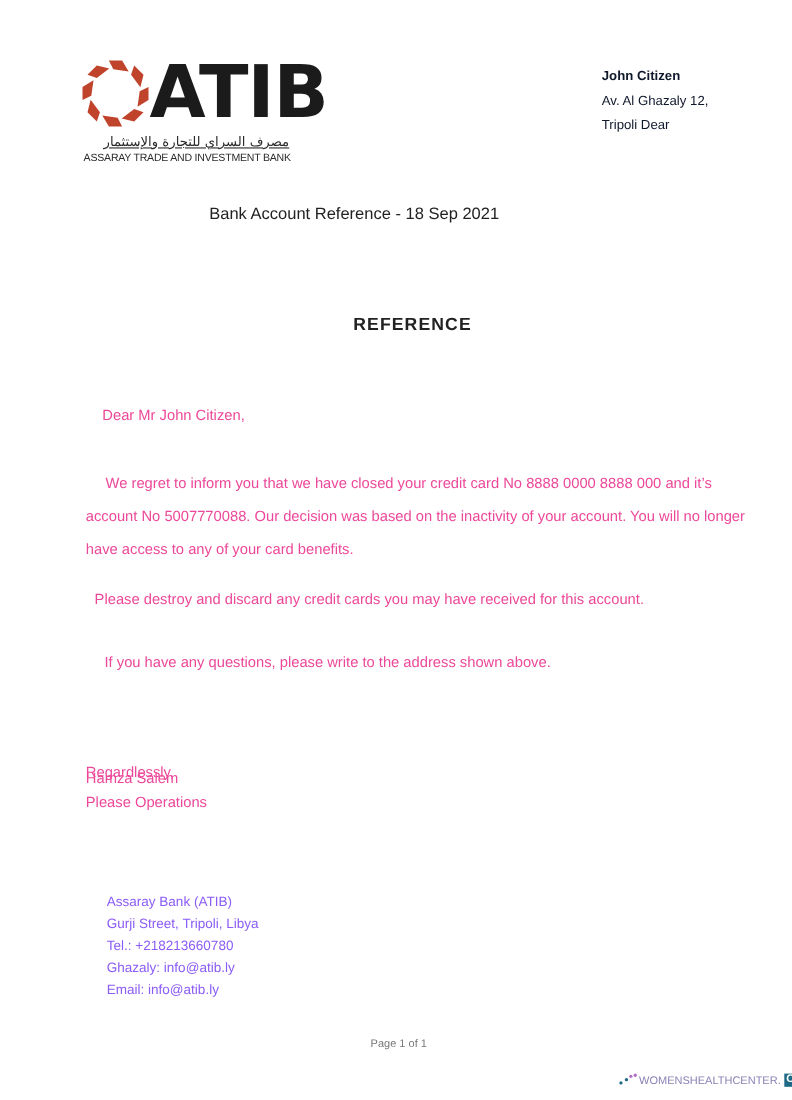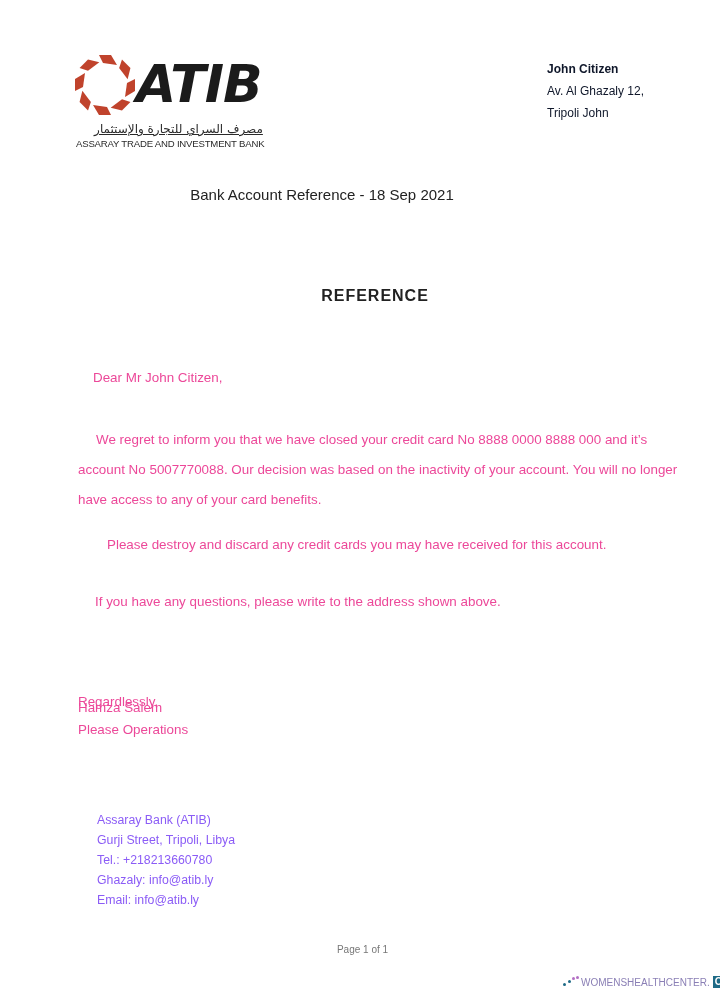--- a/index.html
+++ b/index.html
@@ -5,39 +5,39 @@
   html, body { margin: 0; padding: 0; }
   body {
     width: 720px; height: 1000px; background: #ffffff; position: relative; overflow: hidden;
     font-family: "Liberation Sans", sans-serif; color: #1a1a1a;
   }
   .abs { position: absolute; }
   .logo { left: 74px; top: 52px; width: 210px; height: 100px; }
   .logo-mark { position: absolute; left: 0; top: 2px; width: 62px; height: 62px; }
   .logo-word {
     position: absolute; left: 62px; top: -6px; font-family: "DejaVu Sans", sans-serif;
-    font-weight: bold; font-size: 52px; letter-spacing: -1px; color: #1b1b1b; line-height: 76px; font-style: italic;
+    font-weight: bold; font-size: 66px; letter-spacing: -1px; color: #1b1b1b; line-height: 76px;
   }
   .logo-arabic {
     position: absolute; left: 2px; top: 70px; width: 205px; font-size: 12px; color: #2a2a2a;
     direction: rtl; text-align: center; font-family: "DejaVu Sans", sans-serif; line-height: 14px; text-decoration: underline;
   }
   .logo-sub {
     position: absolute; left: 2px; top: 86px; font-size: 9.6px; color: #2a2a2a; letter-spacing: -0.2px;
     font-family: "Liberation Sans", sans-serif; white-space: nowrap;
   }
   .recipient { right: 76px; top: 58px; text-align: left; font-size: 12px; line-height: 22px; color: #0f172a; }
   .recipient .name { font-weight: bold; }
   .subject { left: 0; width: 644px; top: 186px; text-align: center; font-size: 15px; color: #222; }
   .ref-title { left: 0; width: 750px; top: 287px; text-align: center; font-size: 16px; font-weight: bold; letter-spacing: 1px; color: #222; }
   .body-text { font-size: 13.4px; color: #ec4899; white-space: nowrap; }
   .salutation { left: 93px; top: 370px; }
   .para1 { left: 78px; top: 425px; line-height: 30px; width: 600px; white-space: normal; }
   .para1 .indent { display: inline-block; width: 18px; }
-  .para2 { left: 107px; top: 537px; }
+  .para2 { left: 86px; top: 537px; }
   .para3 { left: 95px; top: 594px; }
   .closing { left: 78px; top: 650px; margin-top: 44px; }
   .signer { left: 78px; top: 688px; margin-top: 12px; }
   .dept { left: 78px; top: 722px; }
   .footer { left: 78px; top: 810px; font-size: 12.3px; color: #8b5cf6; line-height: 20px; margin-left: 19px; }
   .page-num { left: 0; width: 725px; top: 944px; text-align: center; font-size: 10px; color: #777; }
   .watermark { left: 563px; top: 976px; font-size: 10px; color: #8a7fb5; white-space: nowrap; display: flex; align-items: center; }
   .watermark .dots { width: 16px; height: 12px; position: relative; margin-right: 2px; }
   .watermark .dot { position: absolute; border-radius: 50%; }
   .watermark .org { background: #1e6a86; color: #fff; font-weight: bold; padding: 0 2px; margin-left: 3px; font-size: 10px; line-height: 12px; }
@@ -60,21 +60,21 @@
     <circle cx="31" cy="31" r="19" fill="#fff"></circle>
   </svg>
   <div class="logo-word">ATIB</div>
   <div class="logo-arabic">مصرف السراي للتجارة والإستثمار</div>
   <div class="logo-sub">ASSARAY TRADE AND INVESTMENT BANK</div>
 </div>
 
 <div class="abs recipient">
   <div class="name">John Citizen</div>
   <div>Av. Al Ghazaly 12,</div>
-  <div>Tripoli  John</div>
+  <div>Tripoli  Dear</div>
 </div>
 
 <div class="abs subject">Bank Account Reference - 18 Sep 2021</div>
 <div class="abs ref-title">REFERENCE</div>
 
 <div class="abs body-text salutation">Dear Mr John Citizen,</div>
 <div class="abs body-text para1"><span class="indent"></span><span>We regret to inform you that we have closed your credit card No 8888 0000 8888 000 and it’s account No 5007770088. Our decision was based on the inactivity of your account. You will no longer have access to any of your card benefits.</span></div>
 <div class="abs body-text para2">Please destroy and discard any credit cards you may have received for this account.</div>
 <div class="abs body-text para3">If you have any questions, please write to the address shown above.</div>
 <div class="abs body-text closing">Regardlessly,</div>

